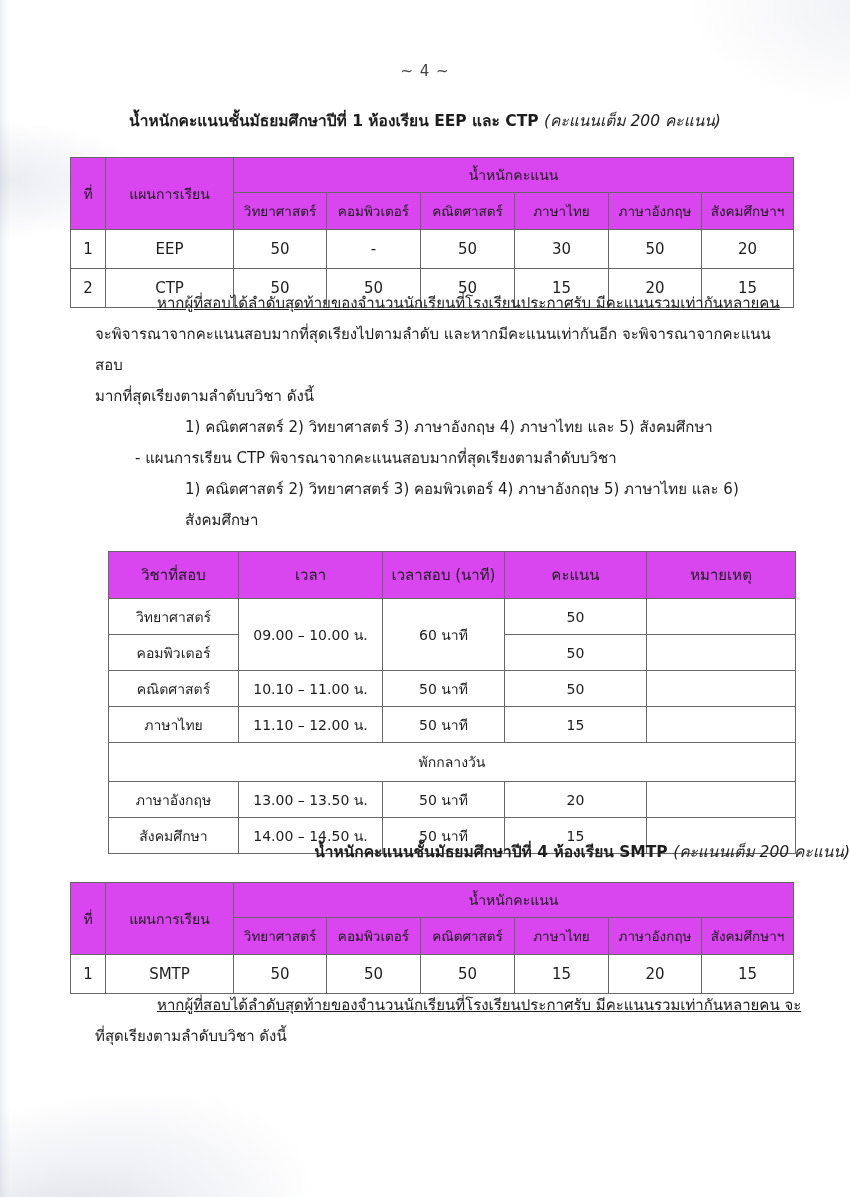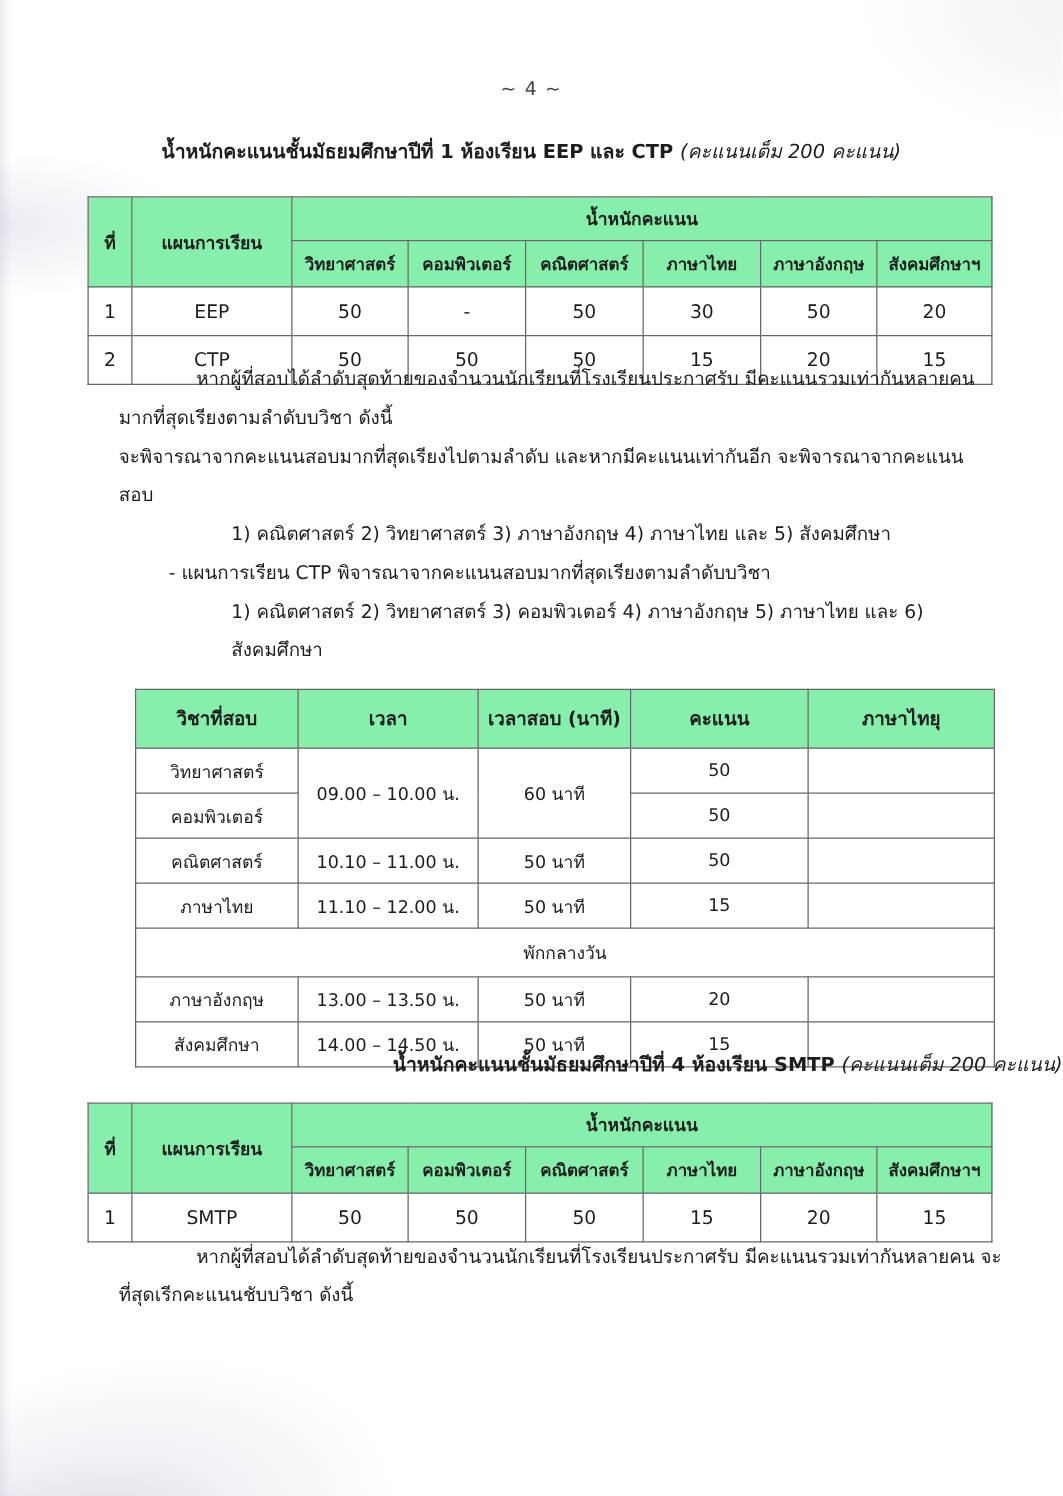--- a/index.html
+++ b/index.html
@@ -86,22 +86,22 @@
   }
   table.doc td, table.doc th {
     border: 1px solid #676767;
     padding: 3px 4px;
     text-align: center;
     vertical-align: middle;
     font-weight: normal;
     background: #ffffff;
   }
   table.doc th {
-    background: #86efac;
-    font-weight: bold;
+    background: #d946ef;
+    font-weight: normal;
   }
   td.left, th.left {
     text-align: left;
     padding-left: 9px;
   }
 
   
   .wtable { left: 70px; width: 723px; }
   .wtable td, .wtable th { height: 26px; }
   .wtable th.grp { height: 28px; }
@@ -114,21 +114,21 @@
   .stable td { height: 29px; font-size: 14px; }
   .stable td.break { height: 32px; }
 
   .para {
     position: absolute;
     font-size: 15px;
     line-height: 31px;
     color: #1d1d1d;
   }
   .para p { margin: 0; }
-  .indent-1 { text-indent: 62px; }
+  .indent-1 { text-indent: 62px; text-decoration: underline; }
   .indent-2 { padding-left: 40px; }
   .indent-3 { padding-left: 90px; }
 </style>
 </head>
 <body>
 
 <div class="page">
 
   <div class="scan-edge-left"></div>
   <div class="scan-corner-tl"></div>
@@ -184,43 +184,43 @@
         <td class="num">50</td>
         <td class="num">15</td>
         <td class="num">20</td>
         <td class="num">15</td>
       </tr>
     </tbody>
   </table>
 
   <div class="para" style="top:288px; left:95px; width:700px;">
     <p class="indent-1">หากผู้ที่สอบได้ลำดับสุดท้ายของจำนวนนักเรียนที่โรงเรียนประกาศรับ มีคะแนนรวมเท่ากันหลายคน</p>
+    <p>จะพิจารณาจากคะแนนสอบมากที่สุดเรียงไปตามลำดับ และหากมีคะแนนเท่ากันอีก จะพิจารณาจากคะแนนสอบ</p>
     <p>มากที่สุดเรียงตามลำดับบวิชา ดังนี้</p>
-    <p>จะพิจารณาจากคะแนนสอบมากที่สุดเรียงไปตามลำดับ และหากมีคะแนนเท่ากันอีก จะพิจารณาจากคะแนนสอบ</p>
     <p class="indent-3">1) คณิตศาสตร์ 2) วิทยาศาสตร์  3) ภาษาอังกฤษ  4) ภาษาไทย และ 5) สังคมศึกษา</p>
     <p class="indent-2">- แผนการเรียน CTP พิจารณาจากคะแนนสอบมากที่สุดเรียงตามลำดับบวิชา</p>
     <p class="indent-3">1) คณิตศาสตร์ 2) วิทยาศาสตร์ 3) คอมพิวเตอร์  4) ภาษาอังกฤษ  5) ภาษาไทย และ 6) สังคมศึกษา</p>
   </div>
 
 
   <table class="doc stable" style="top:551px;">
     <colgroup>
       <col style="width:130px">
         <col style="width:144px">
         <col style="width:122px">
       <col style="width:142px">
         <col style="width:149px">
     </colgroup>
     <tbody>
       <tr>
         <th>วิชาที่สอบ</th>
         <th>เวลา</th>
         <th>เวลาสอบ (นาที)</th>
         <th>คะแนน</th>
-        <th>ภาษาไทยุ</th>
+        <th>หมายเหตุ</th>
       </tr>
       <tr>
         <td>วิทยาศาสตร์</td>
         <td rowspan="2">09.00 – 10.00 น.</td>
         <td rowspan="2">60 นาที</td>
         <td>50</td>
         <td></td>
       </tr>
       <tr>
         <td>คอมพิวเตอร์</td>
@@ -298,16 +298,16 @@
         <td class="num">50</td>
         <td class="num">15</td>
         <td class="num">20</td>
         <td class="num">15</td>
       </tr>
     </tbody>
   </table>
 
   <div class="para" style="top:990px; left:95px; width:710px;">
     <p class="indent-1">หากผู้ที่สอบได้ลำดับสุดท้ายของจำนวนนักเรียนที่โรงเรียนประกาศรับ มีคะแนนรวมเท่ากันหลายคน จะ</p>
-    <p>ที่สุดเรีกคะแนนชับบวิชา ดังนี้</p>
+    <p>ที่สุดเรียงตามลำดับบวิชา ดังนี้</p>
   </div>
 
 </div>
 
 </body></html>

